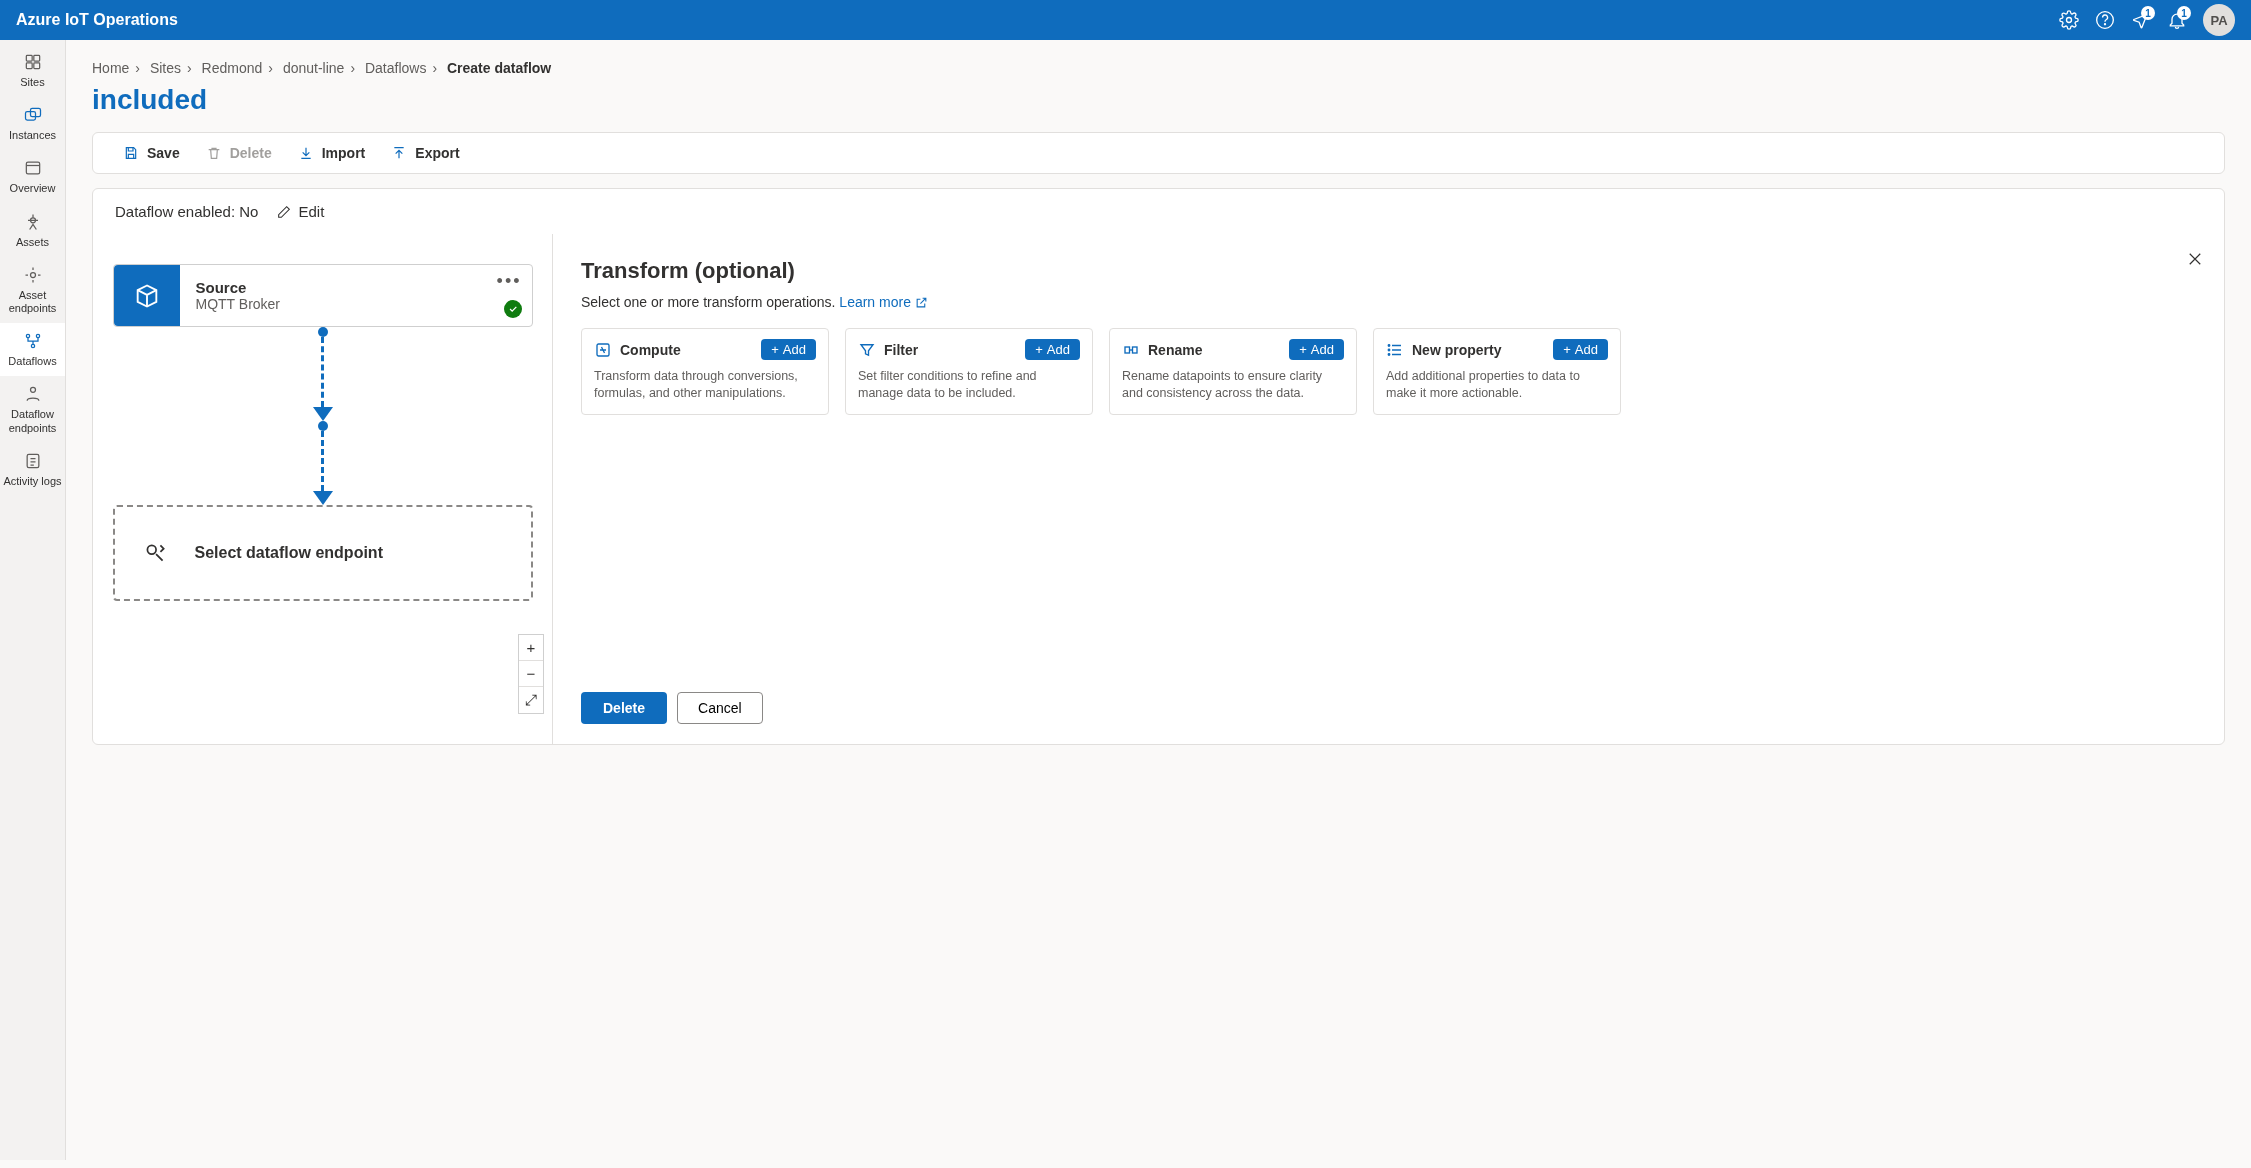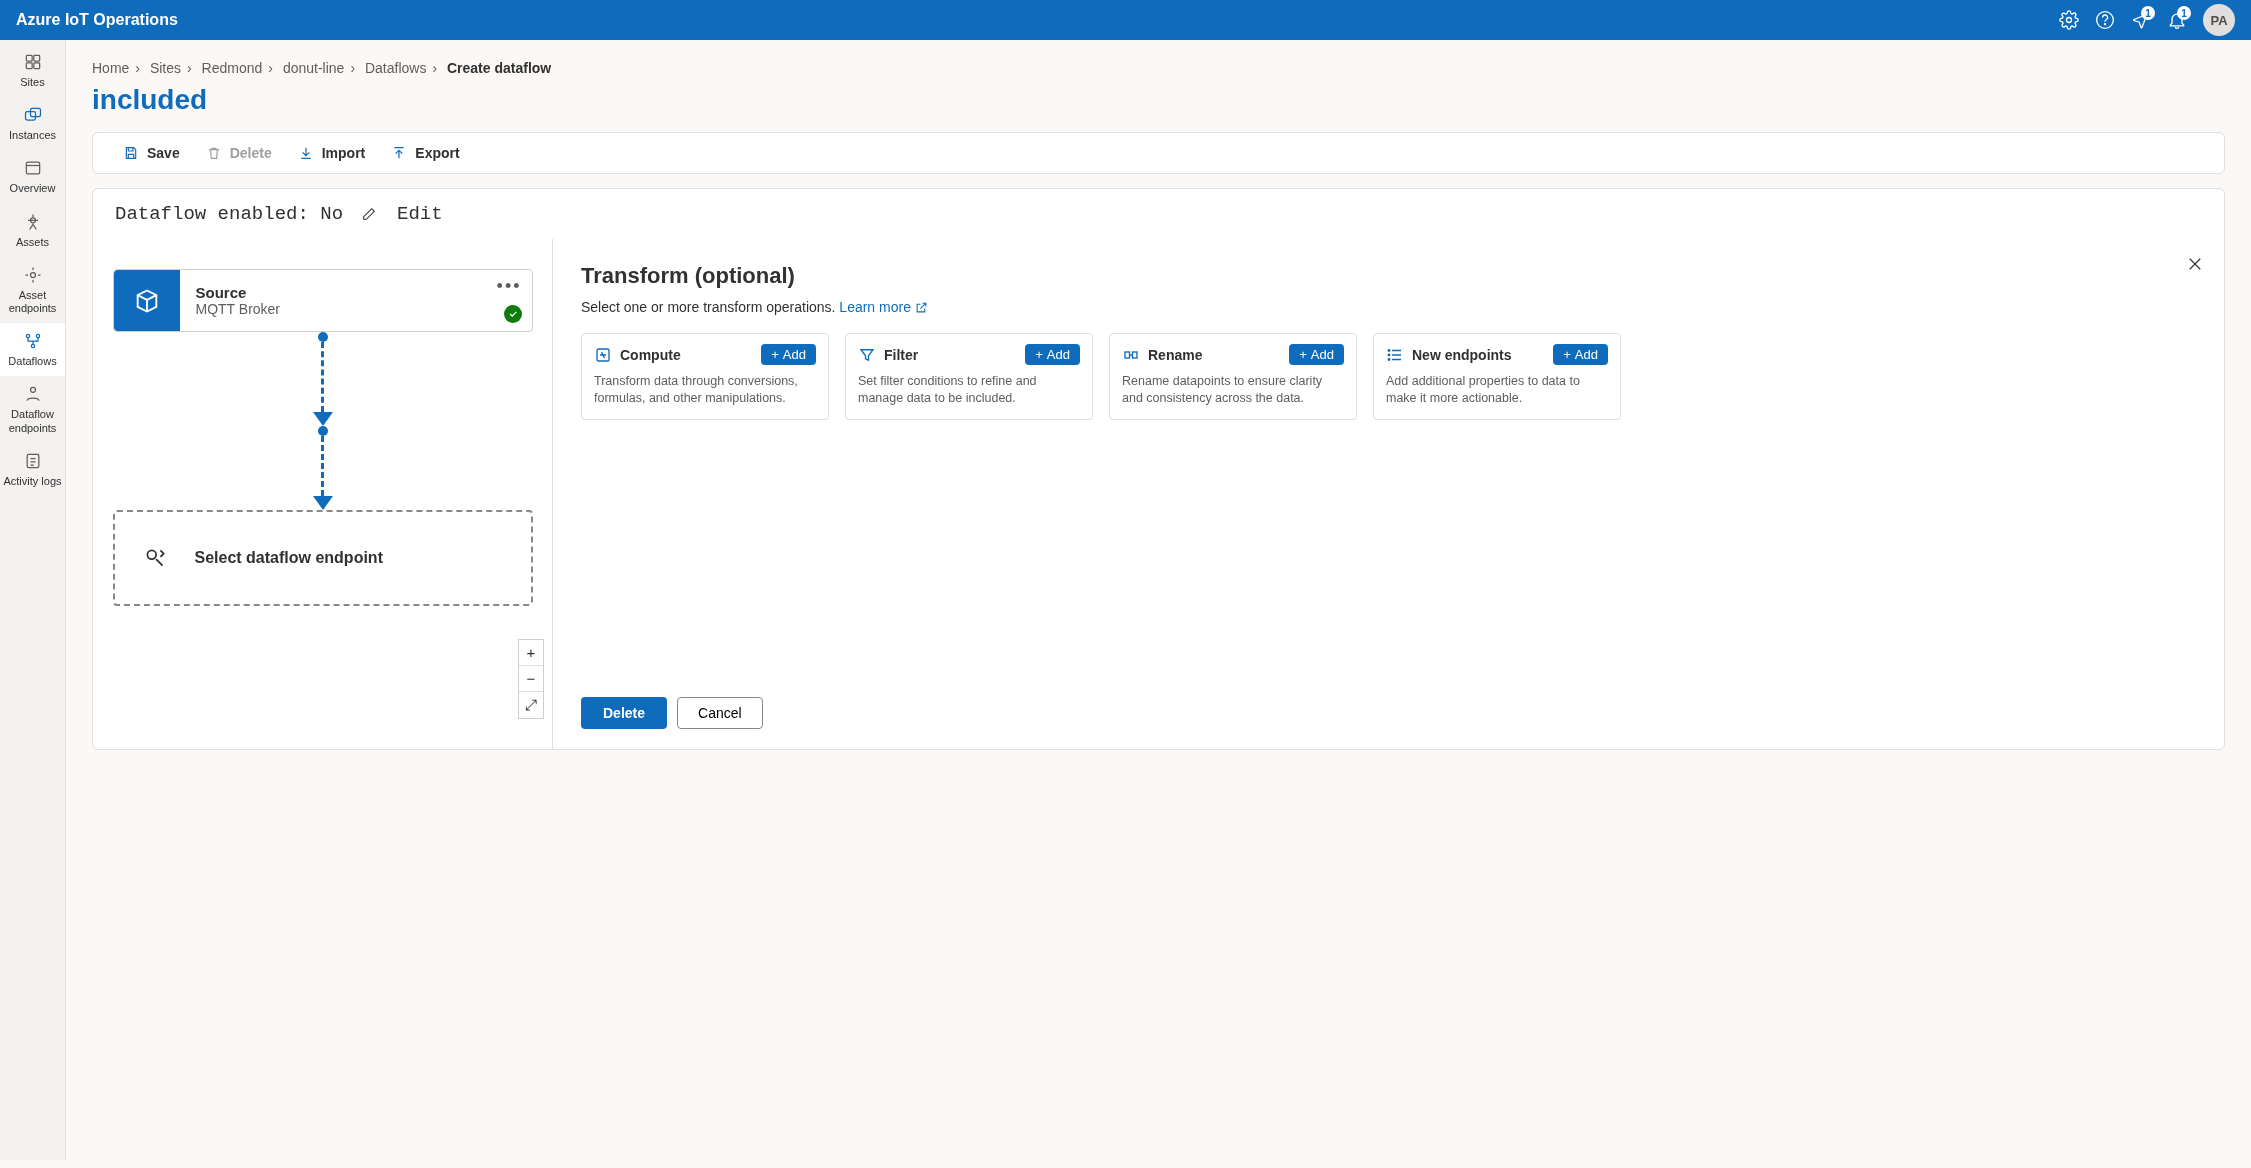--- a/index.html
+++ b/index.html
@@ -35,22 +35,22 @@
 
 
 .card { background:#fff; border:1px solid #e1dfdd; border-radius:6px;}
 .toolbar { display:flex; align-items:center; gap:26px; padding:12px 30px; margin-bottom:14px;}
 .toolbar .tbtn { display:flex; align-items:center; gap:8px; cursor:pointer; font-weight:600; color:#323130;}
 .toolbar .tbtn.disabled { color:#a19f9d; cursor:default;}
 .toolbar svg { width:16px; height:16px; }
 
 
 .df-panel { background:#fff; border:1px solid #e1dfdd; border-radius:6px;}
-.df-header { padding:14px 22px; display:flex; gap:18px; font-size:19px;font-family:Liberation Mono, monospace;}
-.df-header .editbtn { display:flex; align-items:center; gap:20px; cursor:pointer;}
+.df-header { padding:14px 22px; display:flex; gap:18px; font-size:15px;}
+.df-header .editbtn { display:flex; align-items:center; gap:6px; cursor:pointer;}
 .df-body { display:flex; min-height:510px;}
 
 
 .canvas { width:460px; border-right:1px solid #e1dfdd; padding:30px 20px; position:relative; display:flex; flex-direction:column; align-items:center;}
 .node { width:420px; border:1px solid #cfcfcf; border-radius:4px; background:#fff; display:flex; align-items:stretch; position:relative;}
 .node.source .node-icon{ background:#0f6cbd; width:66px; display:flex; align-items:center; justify-content:center; border-radius:4px 0 0 4px;}
 .node.source .node-body{ flex:1; padding:14px 16px; position:relative;}
 .node.source .node-body .title{ font-weight:600; font-size:15px;}
 .node.source .node-body .sub{ color:#605e5c; font-size:14px;}
 .node .more { position:absolute; top:6px; right:10px; cursor:pointer; font-size:18px; letter-spacing:2px; color:#605e5c;}
@@ -351,21 +351,21 @@
               <div class="op-desc">Rename datapoints to ensure clarity and consistency across the data.</div>
             </div>
             <div class="op-card">
               <div class="op-head">
                 <svg class="opicon" viewBox="0 0 24 24" fill="none" stroke="#0f6cbd" stroke-width="1.8">
                     <path d="M8 6h12M8 12h12M8 18h12"></path>
                     <circle cx="4" cy="6" r="1" fill="#0f6cbd"></circle>
                     <circle cx="4" cy="12" r="1" fill="#0f6cbd"></circle>
                     <circle cx="4" cy="18" r="1" fill="#0f6cbd"></circle>
                   </svg>
-                <span class="op-title">New endpoints</span>
+                <span class="op-title">New property</span>
                 <button class="addbtn">
                     <span>+</span>
                     <span>Add</span>
                   </button>
               </div>
               <div class="op-desc">Add additional properties to data to make it more actionable.</div>
             </div>
           </div>
 
           <div class="footer">

